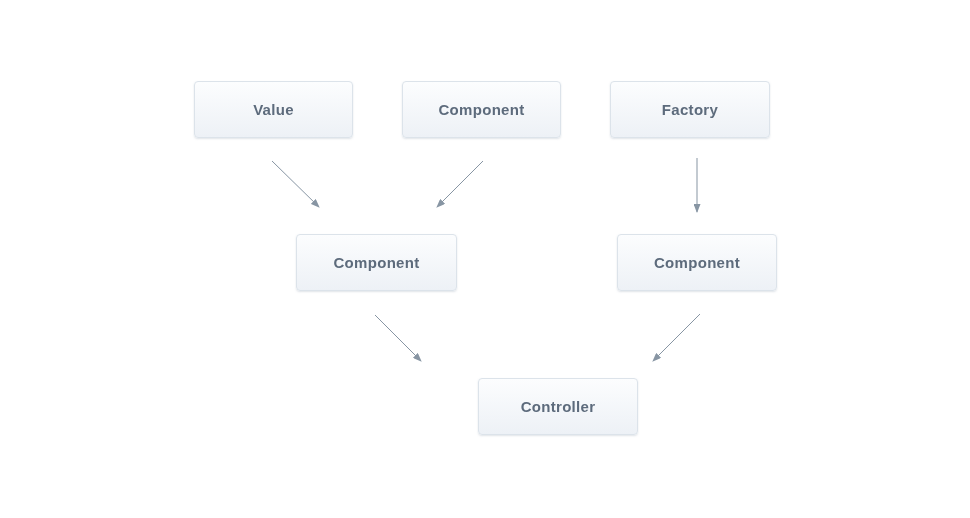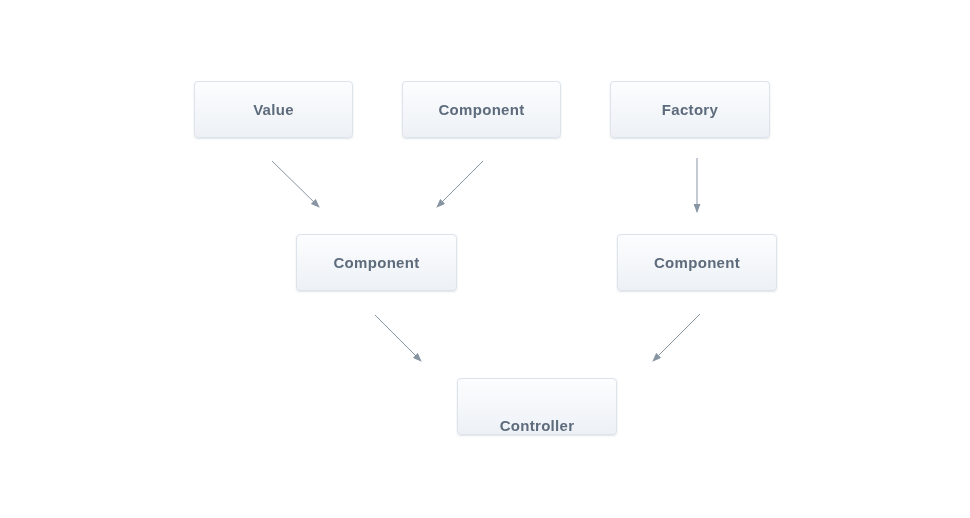--- a/index.html
+++ b/index.html
@@ -73,16 +73,16 @@
   </div>
   <div class="node" style="left: 610px; top: 81px; width: 160px; height: 57px;">
     <span class="node-label">Factory</span>
   </div>
   <div class="node" style="left: 296px; top: 234px; width: 161px; height: 57px;">
     <span class="node-label">Component</span>
   </div>
   <div class="node" style="left: 617px; top: 234px; width: 160px; height: 57px;">
     <span class="node-label">Component</span>
   </div>
-  <div class="node" style="left: 457px; top: 378px; width: 160px; height: 57px; align-items: flex-end;">
+  <div class="node" style="left: 478px; top: 378px; width: 160px; height: 57px;">
     <span class="node-label">Controller</span>
   </div>
 </div>
 
 </body></html>

